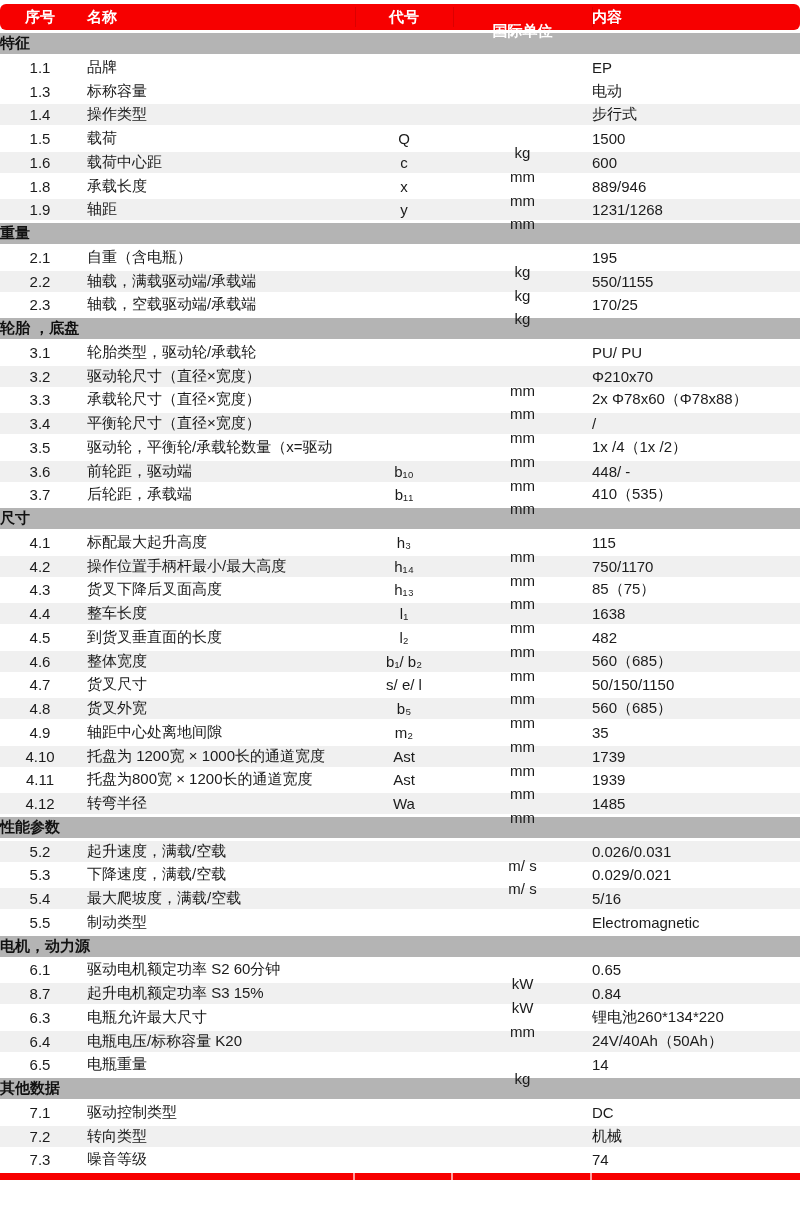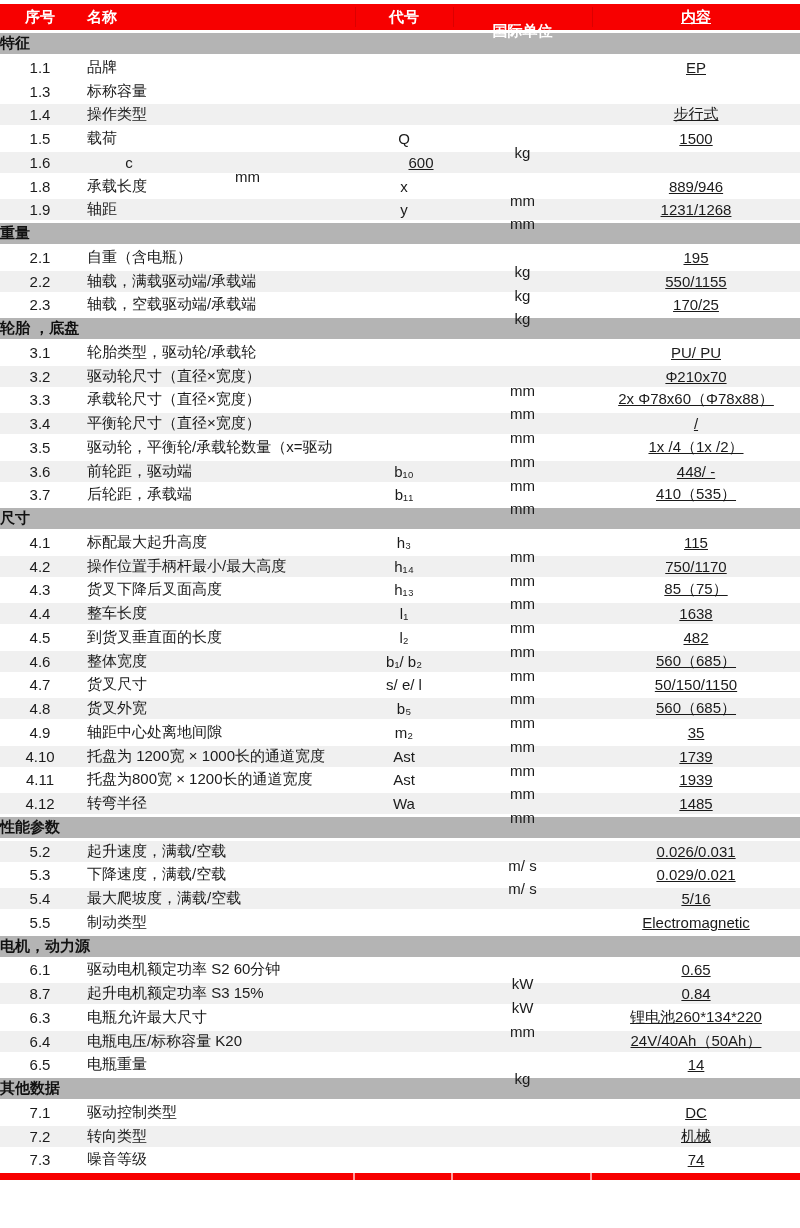--- a/index.html
+++ b/index.html
@@ -24,29 +24,30 @@
   .header-row{
     position:relative;
     display:flex;
     align-items:center;
     height:26px;
     background:var(--red);
     color:#fff;
     font-weight:bold;
     font-size:15px;
     margin-bottom:3px;
+    border-radius:6px;
   }
   .hdiv{position:absolute;top:3px;bottom:3px;width:1px;background:var(--red-dark);opacity:.55;}
   .hdiv.d1{left:355px;} .hdiv.d2{left:453px;} .hdiv.d3{left:592px;}
   
   .c-no{width:80px;text-align:center;flex:0 0 auto;}
   .c-name{width:275px;padding-left:7px;flex:0 0 auto;white-space:nowrap;overflow:hidden;}
   .c-code{width:98px;text-align:center;flex:0 0 auto;white-space:nowrap;}
   .c-unit{width:139px;text-align:center;flex:0 0 auto;margin-top:28px;}
-  .c-value{width:208px;text-align:center;flex:0 0 auto;white-space:nowrap;text-decoration:underline;}
+  .c-value{width:208px;flex:0 0 auto;white-space:nowrap;}
   
   .row{
     display:flex;
     align-items:center;
     height:21px;
     margin-bottom:2.75px;
     font-size:15px;
     background:#fff;
   }
   .row.alt{background:var(--alt-gray);}
@@ -100,37 +101,39 @@
         <div class="c-name">品牌</div>
         <div class="c-code"></div>
         <div class="c-unit"></div>
         <div class="c-value">EP</div>
       </div>
       <div class="row">
         <div class="c-no">1.3</div>
         <div class="c-name">标称容量</div>
         <div class="c-code"></div>
         <div class="c-unit"></div>
+        <div class="c-value">电动</div>
       </div>
       <div class="row alt">
         <div class="c-no">1.4</div>
         <div class="c-name">操作类型</div>
         <div class="c-code"></div>
         <div class="c-unit"></div>
         <div class="c-value">步行式</div>
       </div>
       <div class="row">
         <div class="c-no">1.5</div>
         <div class="c-name">载荷</div>
         <div class="c-code">Q</div>
         <div class="c-unit">kg</div>
         <div class="c-value">1500</div>
       </div>
       <div class="row alt">
         <div class="c-no">1.6</div>
+        <div class="c-name">载荷中心距</div>
         <div class="c-code">c</div>
         <div class="c-unit">mm</div>
         <div class="c-value">600</div>
       </div>
       <div class="row">
         <div class="c-no">1.8</div>
         <div class="c-name">承载长度</div>
         <div class="c-code">x</div>
         <div class="c-unit">mm</div>
         <div class="c-value">889/946</div>

